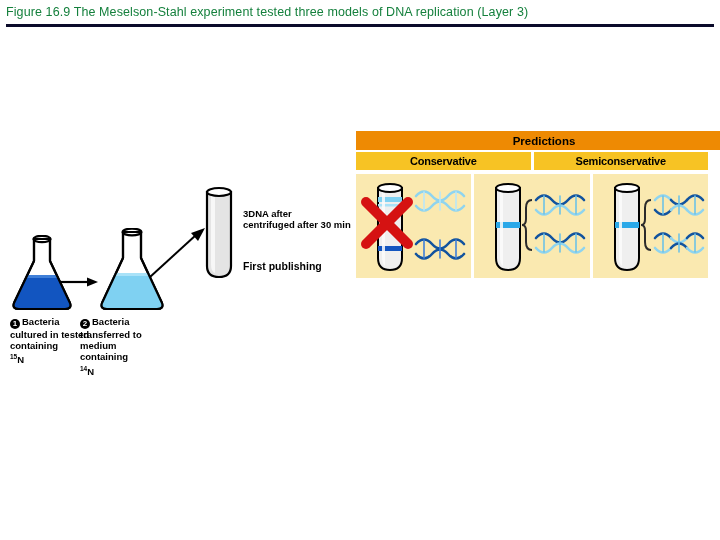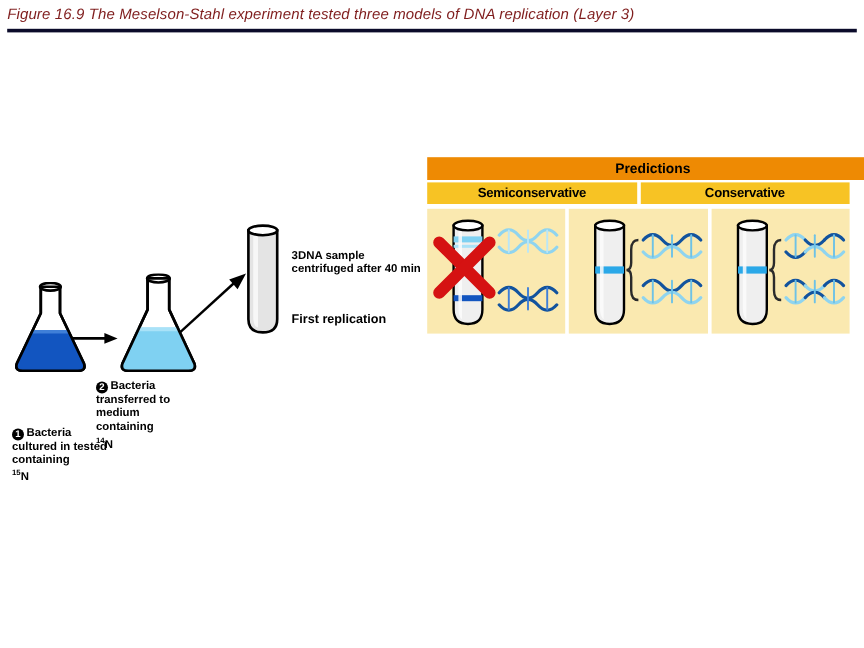--- a/index.html
+++ b/index.html
@@ -6,23 +6,22 @@
   body{
     width:720px;height:540px;background:#ffffff;
     font-family:"Liberation Sans", sans-serif;
     position:relative;overflow:hidden;
   }
   .slide{position:absolute;inset:0;}
 
   
   .title-text{
     position:absolute;left:6px;top:5px;
-    font-size:12.5px;color:#7f1d1d;white-space:nowrap;
+    font-size:12.5px;color:#15803d;white-space:nowrap;
     letter-spacing:0.1px;
-    font-style:italic;
   }
   .title-rule{
     position:absolute;left:6px;top:24px;width:708px;height:3px;
     background:#0b0b2a;
   }
 
   
   .figure{position:absolute;left:0;top:120px;width:720px;height:300px;}
 
   
@@ -129,45 +128,45 @@
 
     <div class="flask" style="left:202px;top:66px;">
       <svg width="34" height="94" viewBox="0 0 34 94">
         <path d="M5 6 L5 80 Q5 91 17 91 Q29 91 29 80 L29 6 Z" fill="#e4e4e4" stroke="#000" stroke-width="2.2"></path>
         <path d="M9 10 L9 78 Q9 86 13 87 L13 10 Z" fill="#f7f7f7"></path>
         <ellipse cx="17" cy="6" rx="12" ry="4" fill="#ffffff" stroke="#000" stroke-width="2.2"></ellipse>
       </svg>
     </div>
 
     <div class="cap3" style="left:243px;top:88px;">
-      <span class="num">3</span><span class="body">DNA sample</span><br>
-      <span class="body">centrifuged after 40 min</span>
-    </div>
-    <div class="cap-first-rep" style="left:243px;top:140px;">First replication</div>
-
-    <div class="caption" style="left:10px;top:196px;margin-top:39px;">
+      <span class="num">3</span><span class="body">DNA after</span><br>
+      <span class="body">centrifuged after 30 min</span>
+    </div>
+    <div class="cap-first-rep" style="left:243px;top:140px;">First publishing</div>
+
+    <div class="caption" style="left:10px;top:196px;">
       <span class="num">1</span><span>Bacteria</span><br>
       <span>cultured in tested containing</span><br>
       <sup>15</sup><span>N</span>
     </div>
 
     <div class="caption" style="left:80px;top:196px;">
       <span class="num">2</span><span>Bacteria</span><br>
       <span>transferred to medium containing</span><br>
       <sup>14</sup><span>N</span>
     </div>
 
   </div>
 
 
   <div class="pred-header">Predictions</div>
 
   <div class="pred-labels">
+    <div class="pred-label">Conservative</div>
     <div class="pred-label">Semiconservative</div>
-    <div class="pred-label">Conservative</div>
   </div>
 
   <div class="pred-panels">
 
     <div class="pred-panel">
       <svg width="115" height="104" viewBox="0 0 115 104">
 
         <g>
           <path d="M22 14 L22 84 Q22 96 34 96 Q46 96 46 84 L46 14 Z" fill="#efefef" stroke="#000" stroke-width="2"></path>
           <rect x="22" y="23" width="24" height="5" fill="#7fd1f2"></rect>

